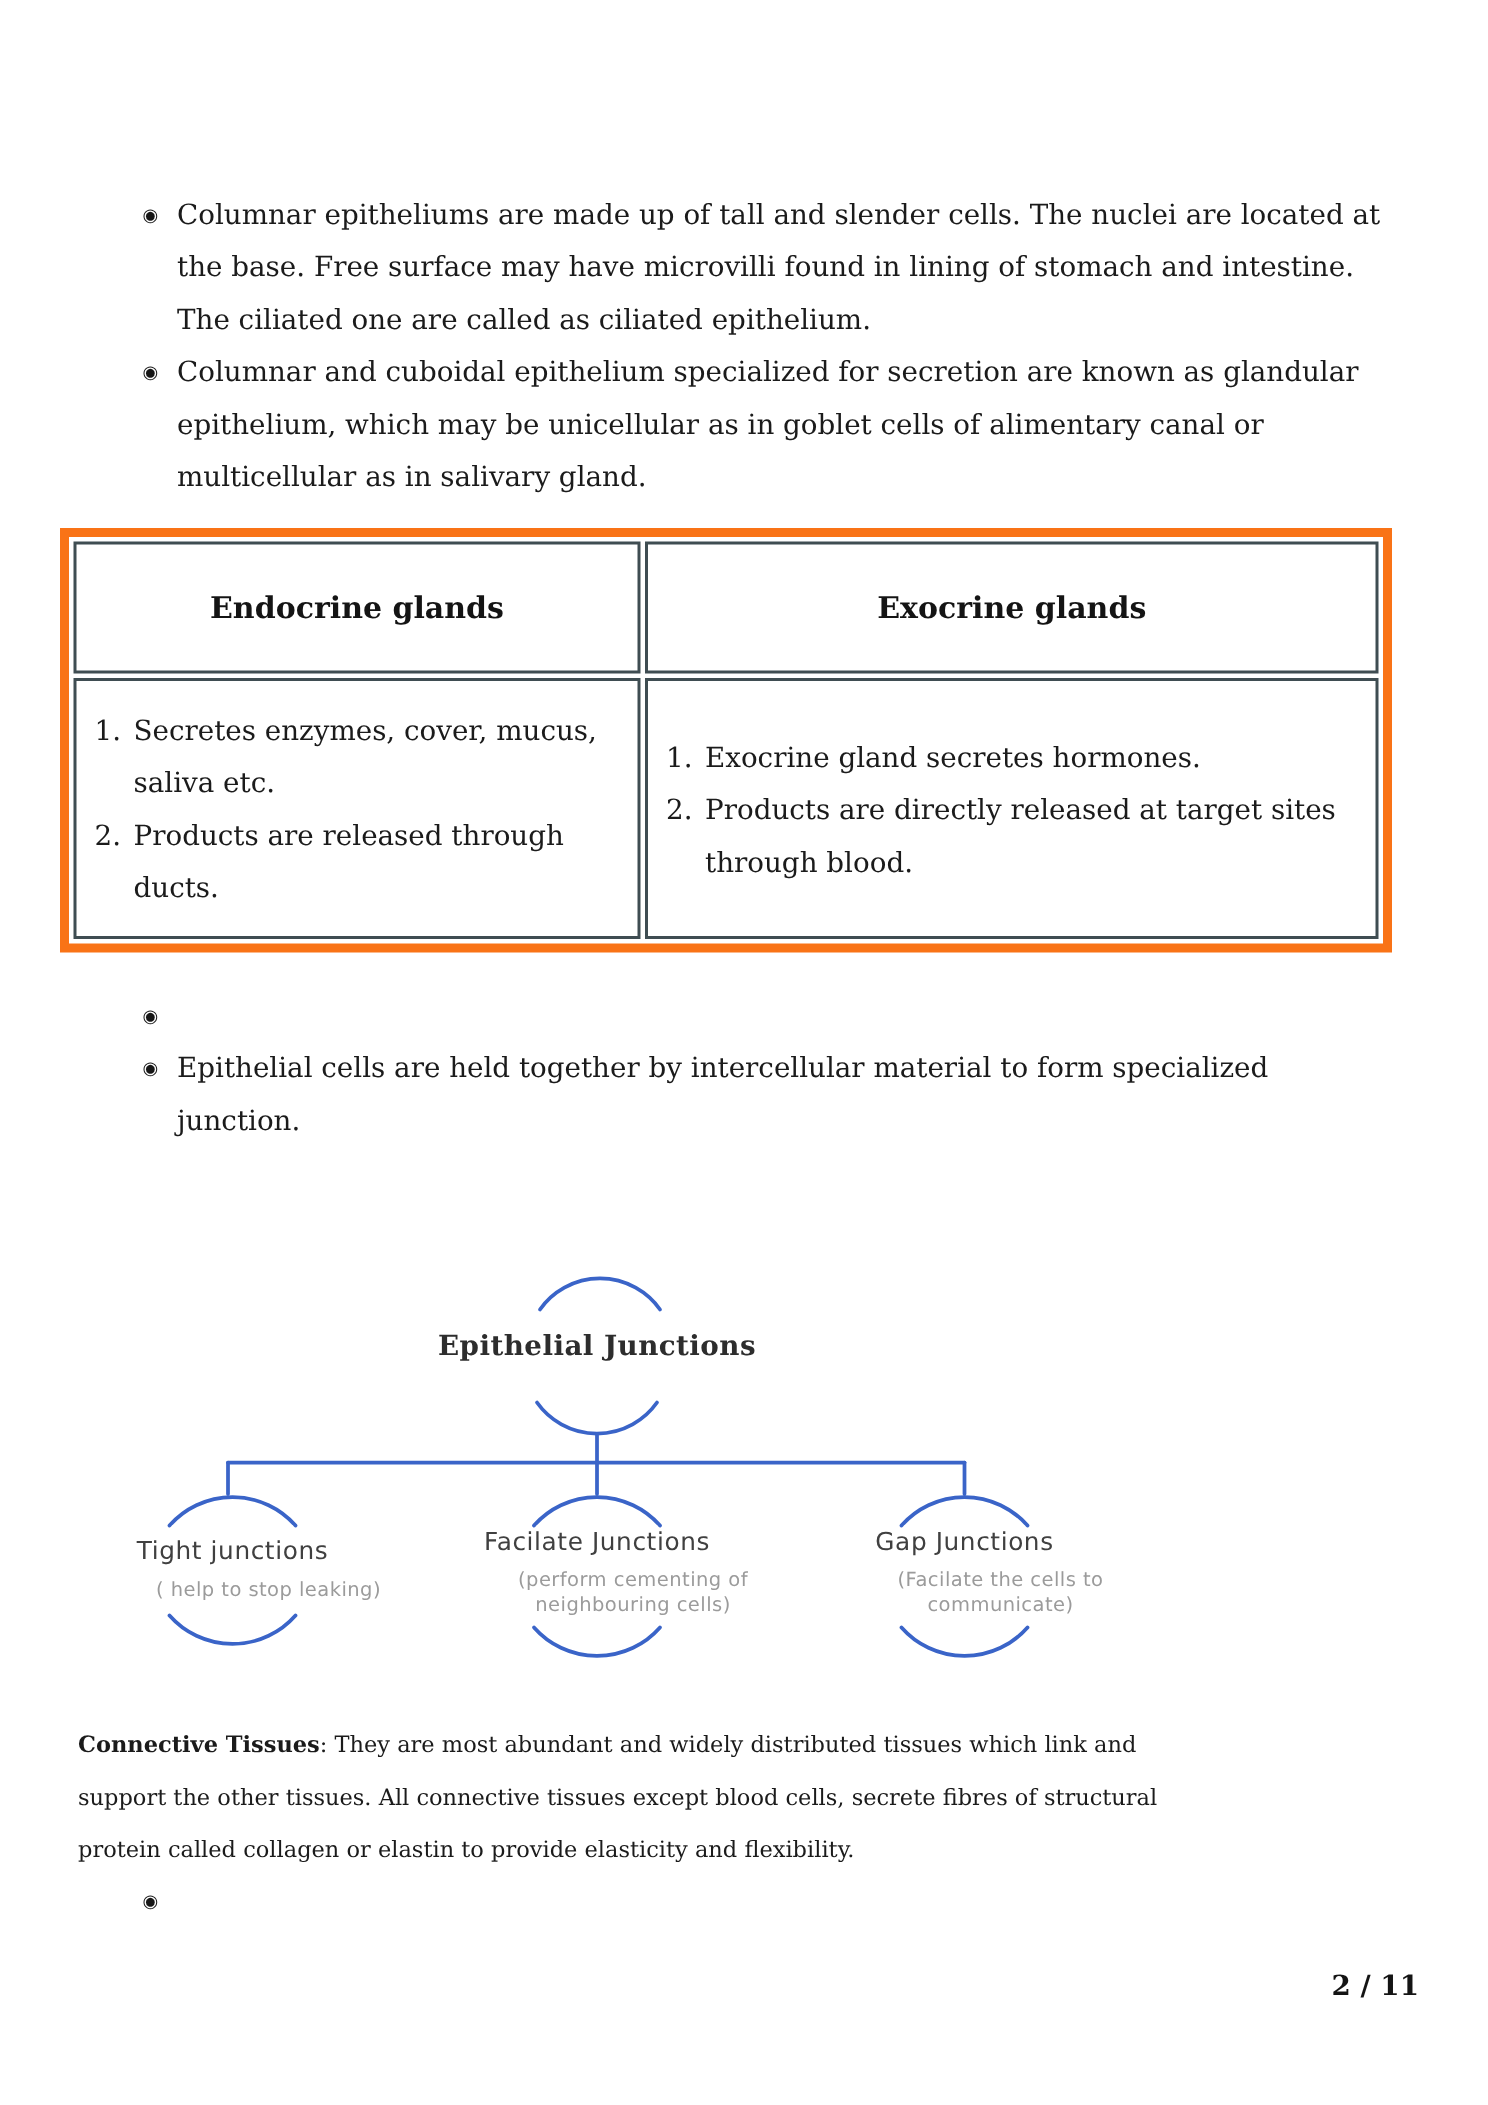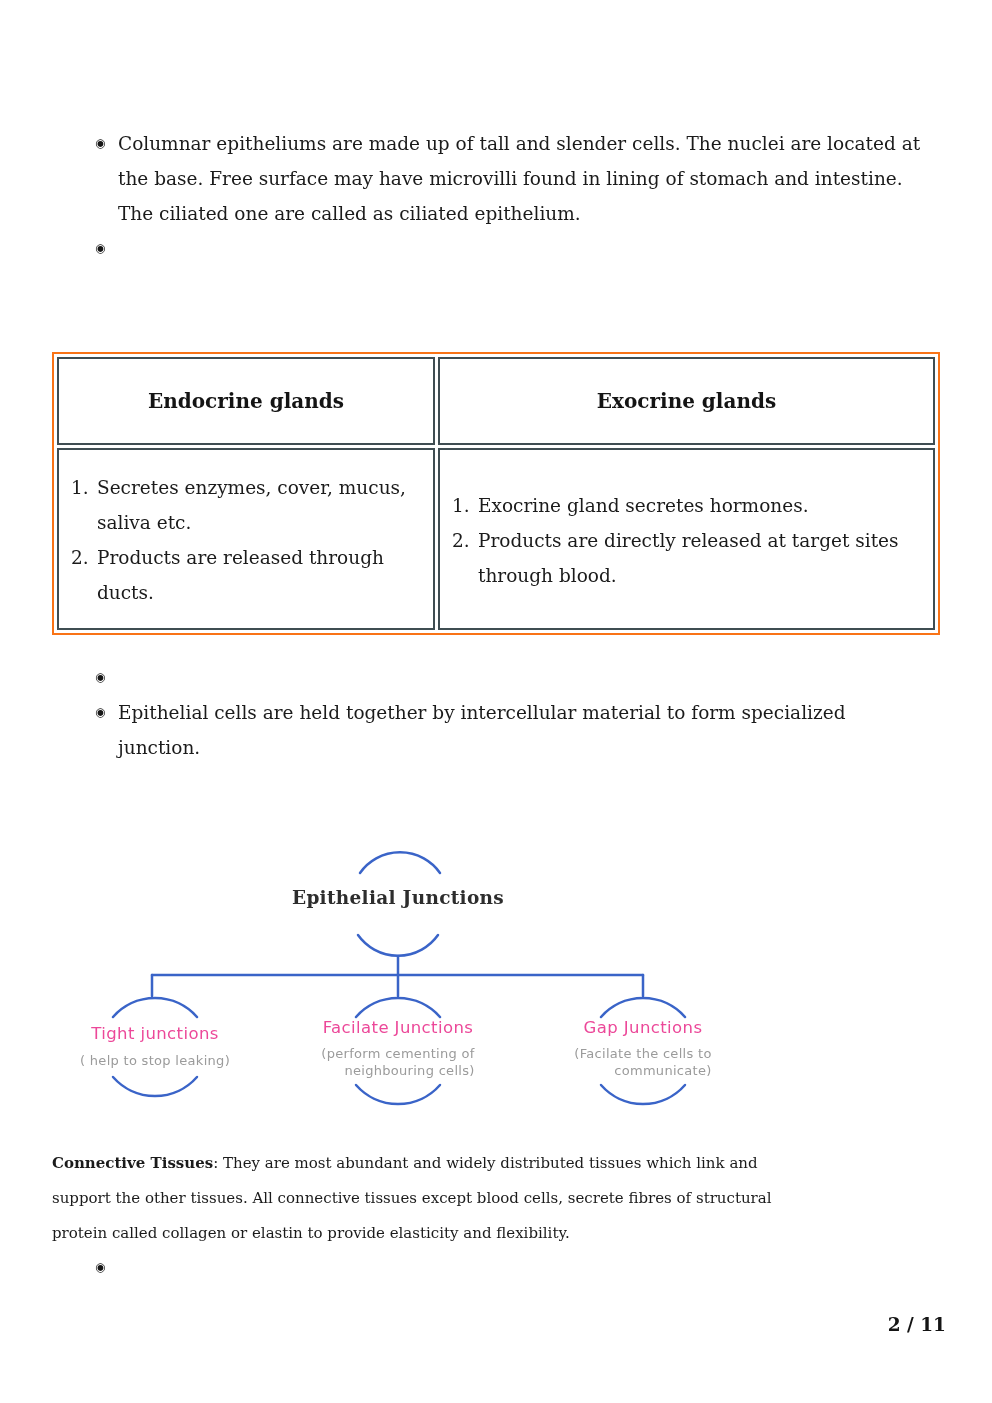--- a/index.html
+++ b/index.html
@@ -13,22 +13,22 @@
   .bullet-item { display:flex; align-items:flex-start; }
   .bullet-marker {
     flex:none; width:23px; margin-left:43px;
     font-family:"DejaVu Sans", sans-serif; font-size:12px; line-height:35px; color:#161616;
   }
   .bullet-text { font-size:18.5px; line-height:35px; white-space:pre; color:#1b1b1b; }
   .bold { font-weight:bold; }
 
   
   table.glands {
-    position:absolute; left:52px; top:352px; width:888px; height:283px;
-    border:2px solid #f97316; border-collapse:separate; border-spacing:3px;
+    position:absolute; left:40px; top:352px; width:888px; height:283px;
+    border:6px solid #f97316; border-collapse:separate; border-spacing:3px;
     table-layout:fixed;
   }
   table.glands th, table.glands td { border:2px solid #3f4d52; }
   table.glands th {
     height:82px; font-size:20px; font-weight:bold; text-align:center; vertical-align:middle;
     color:#141414;
   }
   th.col-endocrine { width:372px; }
   table.glands td { vertical-align:middle; padding:10px 12px 8px 12px; }
   .cell-item { display:flex; align-items:flex-start; }
@@ -39,26 +39,26 @@
   .diagram { position:absolute; left:0; top:845px; width:992px; height:272px; }
   .diagram svg { position:absolute; left:0; top:0; }
   .dg-root-title {
     position:absolute; left:398px; top:40px; transform:translateX(-50%);
     font-family:"DejaVu Serif", serif; font-weight:bold; font-size:18.5px; line-height:26px;
     color:#2d2d2d; letter-spacing:0.3px; white-space:nowrap;
   }
   .dg-label {
     position:absolute; transform:translateX(-50%);
     font-family:"DejaVu Sans", sans-serif; font-size:16.5px; line-height:22px;
-    color:#ec4899; letter-spacing:0.4px; white-space:nowrap; text-align:center;
+    color:#404040; letter-spacing:0.4px; white-space:nowrap; text-align:center;
   }
   .dg-desc {
     position:absolute; transform:translateX(-50%);
     font-family:"DejaVu Sans", sans-serif; font-size:13px; line-height:17px;
-    color:#9b9b9b; letter-spacing:0.3px; white-space:pre-line; text-align:right;
+    color:#9b9b9b; letter-spacing:0.3px; white-space:pre-line; text-align:center;margin-left:24px;
   }
 
   
   .paragraph {
     position:absolute; left:52px; width:900px;
     font-size:15px; line-height:35px; white-space:pre; color:#1b1b1b;margin-top:20px;
   }
   .page-number {
     position:absolute; top:1314px; right:46px;
     font-size:18.5px; font-weight:bold; color:#141414;
@@ -77,20 +77,23 @@
 
   <div id="bullets-top" class="bullet-list">
     <div class="bullet-item">
       <span class="bullet-marker">◉</span>
       <span class="bullet-text">Columnar epitheliums are made up of tall and slender cells. The nuclei are located at
 the base. Free surface may have microvilli found in lining of stomach and intestine.
 The ciliated one are called as ciliated epithelium.</span>
     </div>
     <div class="bullet-item">
       <span class="bullet-marker">◉</span>
+      <span class="bullet-text">Columnar and cuboidal epithelium specialized for secretion are known as glandular
+epithelium, which may be unicellular as in goblet cells of alimentary canal or
+multicellular as in salivary gland.</span>
     </div>
   </div>
 
   <table class="glands">
     <tbody>
         <tr>
       <th class="col-endocrine">Endocrine glands</th>
       <th>Exocrine glands</th>
     </tr>
     <tr>

